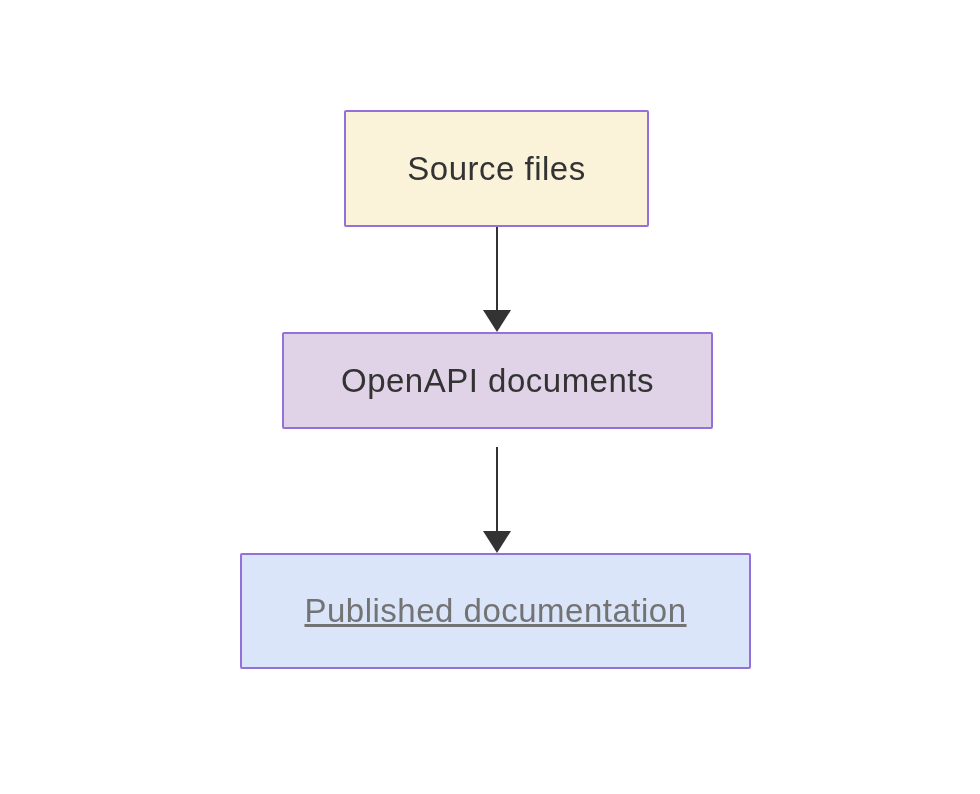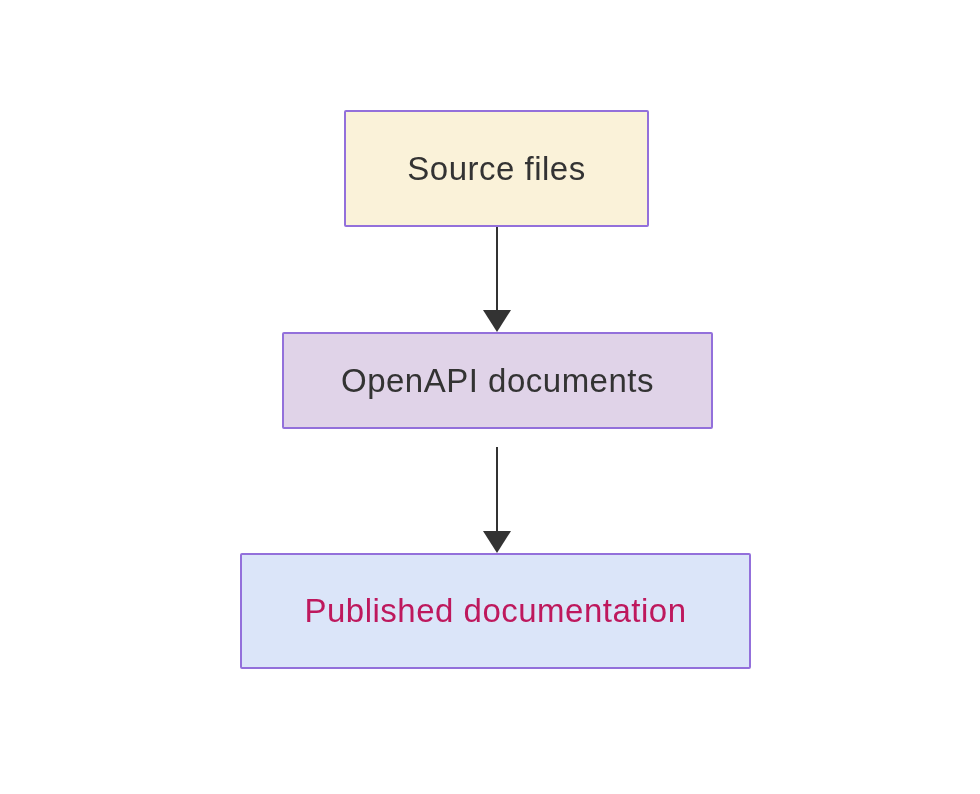--- a/index.html
+++ b/index.html
@@ -62,16 +62,16 @@
 
   <div class="node node-0" style="background: rgb(250, 242, 217); border-color: rgb(147, 112, 219);">
     <span class="node-label" style="color: rgb(51, 51, 51);">Source files</span>
   </div>
 
   <div class="node node-1" style="background: rgb(224, 211, 232); border-color: rgb(147, 112, 219);">
     <span class="node-label" style="color: rgb(51, 51, 51);">OpenAPI documents</span>
   </div>
 
   <div class="node node-2" style="background: rgb(219, 229, 249); border-color: rgb(147, 112, 219);">
-    <span class="node-label" style="color: #be185d;">Published documentation</span>
+    <span class="node-label" style="color: #737373; text-decoration: underline;">Published documentation</span>
   </div>
 
 </div>
 
 </body></html>

